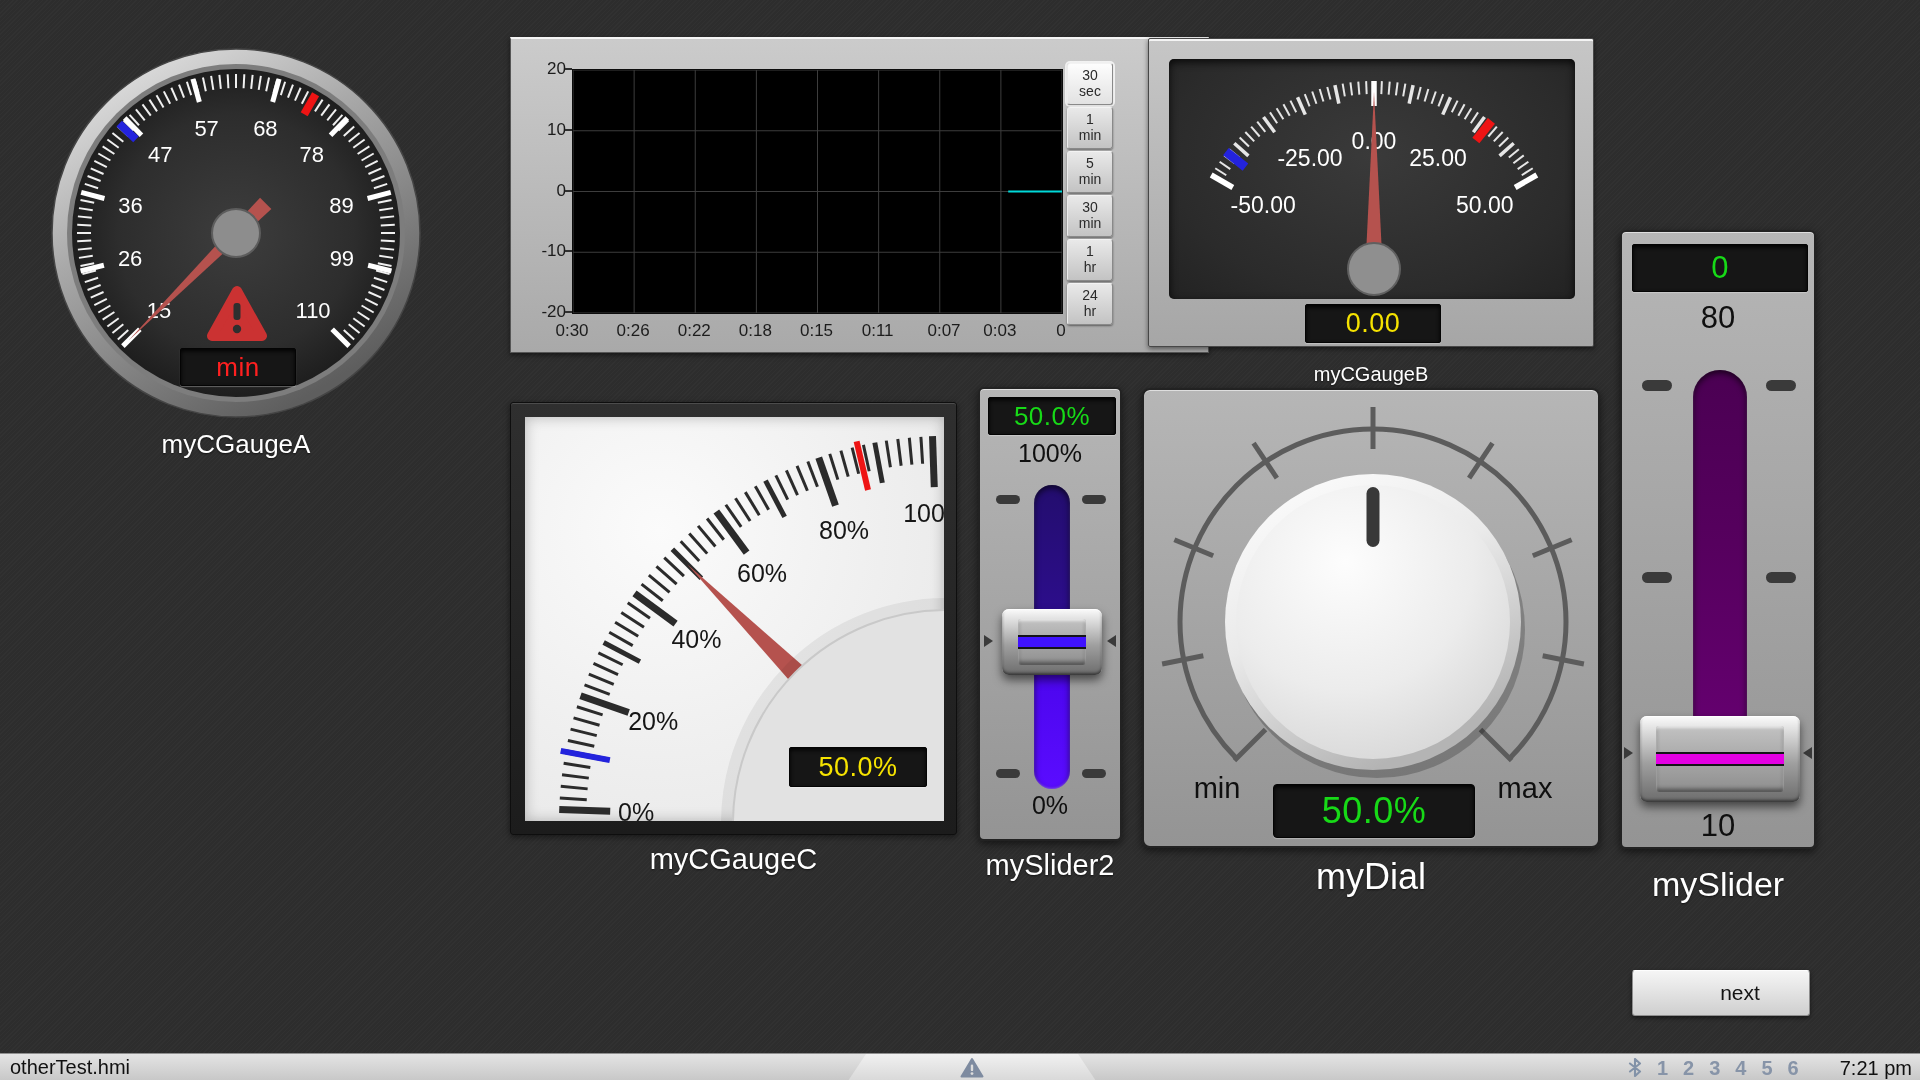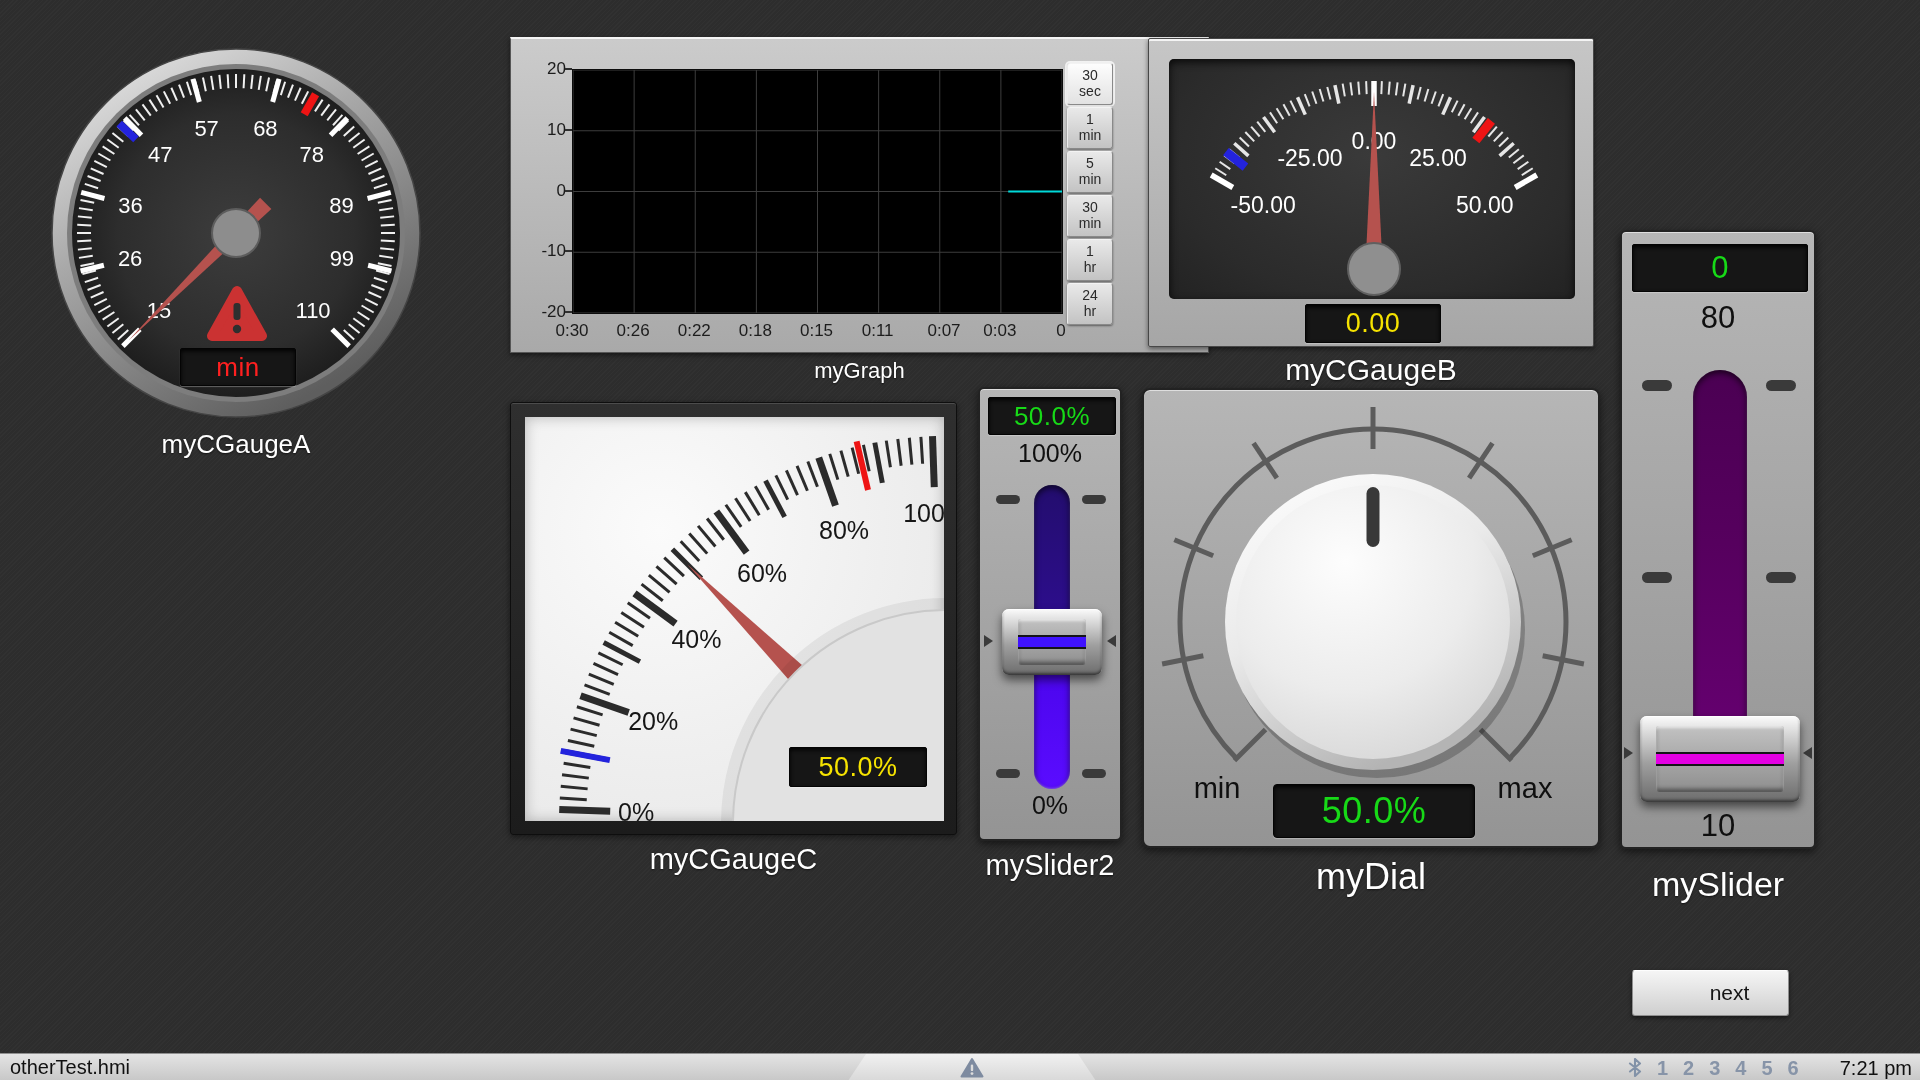--- a/index.html
+++ b/index.html
@@ -106,21 +106,21 @@
     border-top:2px solid #141418; border-bottom:2px solid #141418;
   }
   .stripe-s2 { background:var(--s2stripe); }
   .stripe-s1 { background:var(--sstripe); }
   .nub { position:absolute; background:#3a3a3a; border-radius:6px; }
   .tri-r { position:absolute; width:0; height:0; border:6px solid transparent; border-left:9px solid #3a3a3a; border-right:none; }
   .tri-l { position:absolute; width:0; height:0; border:6px solid transparent; border-right:9px solid #3a3a3a; border-left:none; }
 
   
   #next-btn {
-    position:absolute; left:1632px; top:970px; width:157px; height:46px;
+    position:absolute; left:1632px; top:970px; width:178px; height:46px;
     background:linear-gradient(180deg,#f5f5f5 0%,#e4e4e4 45%,#cfcfcf 100%);
     border:1px solid #8e8e8e; border-top-color:#fdfdfd; border-radius:3px;
     box-shadow: 0 2px 4px rgba(0,0,0,.5);
     font-size:21px; color:#141414; cursor:pointer;
     display:flex; align-items:center; justify-content:center;
     font-family:"Liberation Sans", sans-serif;
     padding-left:44px;
   }
 
   
@@ -358,21 +358,20 @@
           <div class="range-btn">
             <span>1</span>
             <span>hr</span>
           </div>
           <div class="range-btn">
             <span>24</span>
             <span>hr</span>
           </div>
         </div>
     </div>
-    <div class="widget-title" style="font-size:22px;margin-top:5px;">myGraph</div>
   </div>
 
   <div class="abs" style="left:1148px;top:38px;width:446px;">
     <div id="gaugeB-frame">
       <div id="gaugeB-panel"></div>
       <svg id="gaugeB-svg" class="overlay" width="446" height="307" style="font-family:'Liberation Sans',sans-serif;">
           <g>
             <line x1="83.83785918313652" y1="148.5" x2="62.18722408852554" y2="136" stroke="#ffffff" stroke-width="5.5"></line>
             <line x1="77.24261303714735" y1="136.23031087867562" x2="66.26635000562115" y2="129.26456254394867" stroke="#e6e6e6" stroke-width="2"></line>
             <line x1="81.29888840160177" y1="130.12512565522445" x2="70.62394868286361" y2="122.70584927532686" stroke="#e6e6e6" stroke-width="2"></line>
@@ -432,21 +431,21 @@
           <text x="335.8512516844081" y="165.99999999999994" fill="#ffffff" font-size="23" text-anchor="middle" dominant-baseline="central">50.00</text>
           <line x1="96.47427299856227" y1="128.1317640343571" x2="76.88193656541628" y2="112.60306952739936" stroke="#2323dd" stroke-width="9"></line>
           <line x1="326.86823596564284" y1="101.47427299856227" x2="342.3969304726006" y2="81.88193656541628" stroke="#ee1414" stroke-width="9"></line>
           <polygon points="224.99999999999997,53 234,236 216,236" fill="#b5524e"></polygon>
           <circle cx="225" cy="230" r="26" fill="#8f8f8f" stroke="#606060" stroke-width="2"></circle>
         </svg>
       <div class="display" style="left:156px;top:265px;width:134px;height:37px;">
         <span class="disp-text" style="font-size: 27px; color: rgb(246, 227, 0);">0.00</span>
       </div>
     </div>
-    <div class="widget-title" style="font-size:30px;margin-top:6px;">myCGaugeB</div>
+    <div class="widget-title" style="font-size:20px;margin-top:16px;">myCGaugeB</div>
   </div>
 
   <div class="abs" style="left:510px;top:402px;width:447px;">
     <div id="gaugeC-frame">
       <div id="gaugeC-face">
         <svg id="gaugeC-svg" width="419" height="404" style="font-family:'Liberation Sans',sans-serif;">
             <g>
               <line x1="85.2046821215838" y1="394.2737691079597" x2="34.23574994360996" y2="392.49389477613215" stroke="#2b2b2b" stroke-width="7"></line>
               <line x1="61.75850867761034" y1="382.64296867182304" x2="34.81539682843112" y2="380.8911913222098" stroke="#2b2b2b" stroke-width="3"></line>
               <line x1="62.6214320802963" y1="371.8708034694295" x2="35.74303948631854" y2="369.3111137296367" stroke="#2b2b2b" stroke-width="3"></line>

